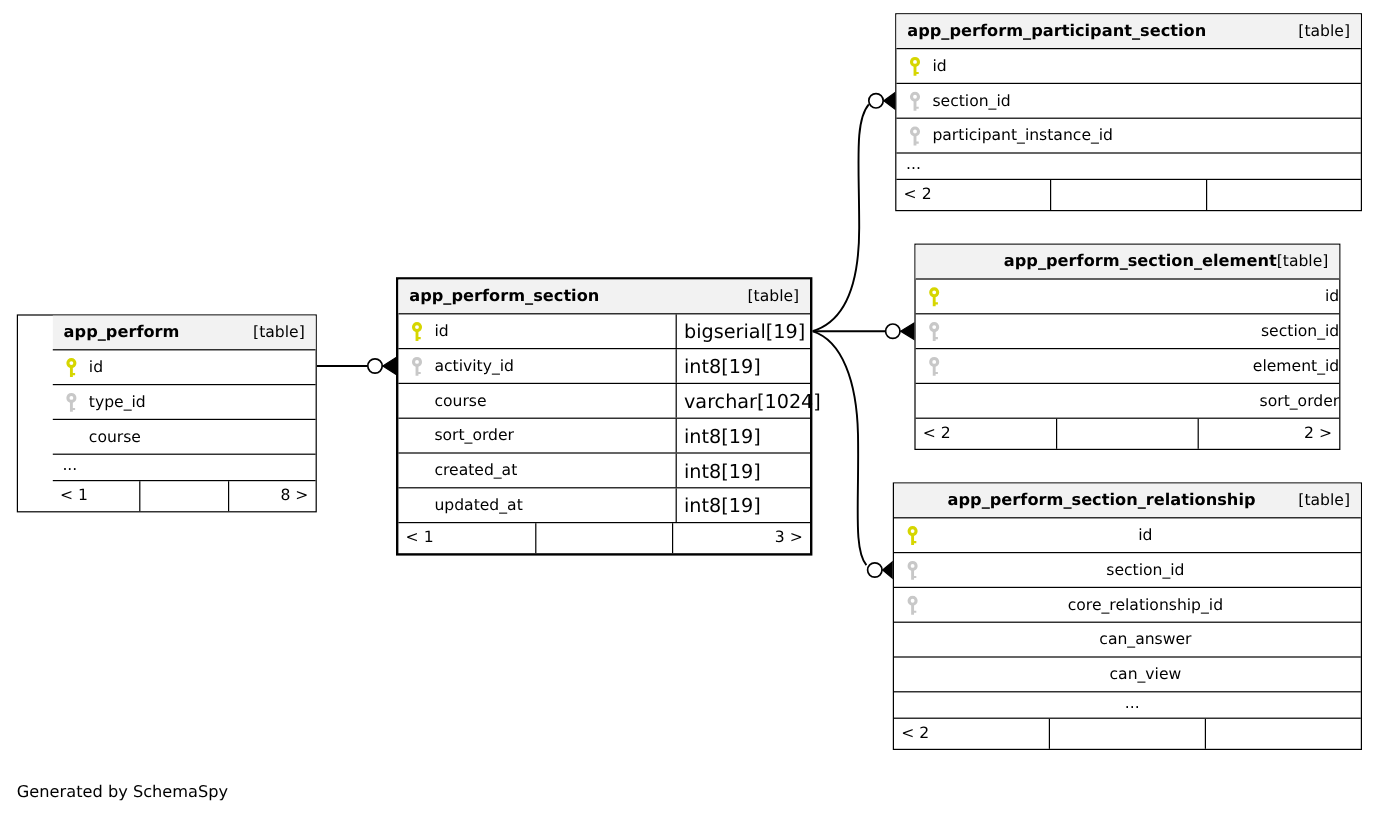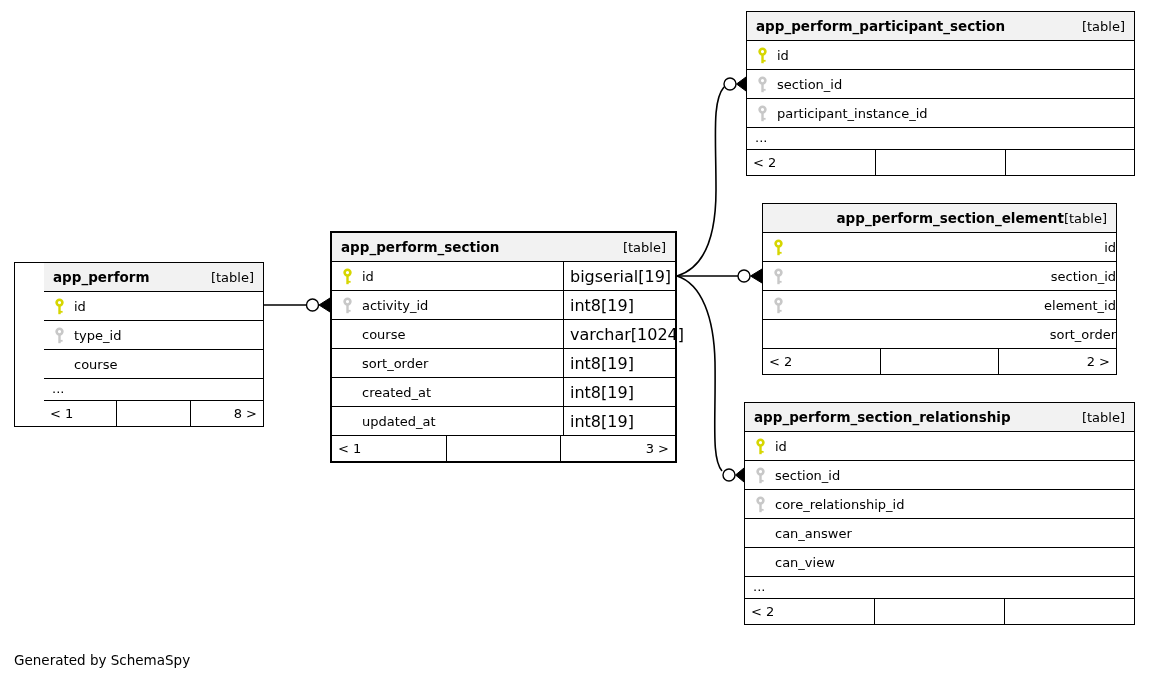--- a/index.html
+++ b/index.html
@@ -247,21 +247,21 @@
     <span class="keycell"></span>
     <span class="cname">sort_order</span>
   </div>
   <div class="tfoot">
     <span class="fcell">&lt; 2</span>
     <span class="fcell"></span>
     <span class="fcell fright">2 &gt;</span>
   </div>
 </div>
 
-<div class="tbl" style="left:744px; top:402px; width:391px;">
+<div class="tbl" style="left:744px; top:402px; width:391px;text-align:center;">
   <div class="thead">
     <span class="tname">app_perform_section_relationship</span>
     <span class="ttag">[table]</span>
   </div>
   <div class="trow">
     <span class="keycell key-pk">
         <svg width="11" height="17" viewBox="0 0 11 17">
           <circle cx="5.5" cy="4.6" r="2.9" fill="none" stroke="currentColor" stroke-width="2.6"></circle>
           <line x1="5.5" y1="7.6" x2="5.5" y2="16.2" stroke="currentColor" stroke-width="2.4"></line>
           <line x1="5.5" y1="13.8" x2="8.6" y2="13.8" stroke="currentColor" stroke-width="1.8"></line>

